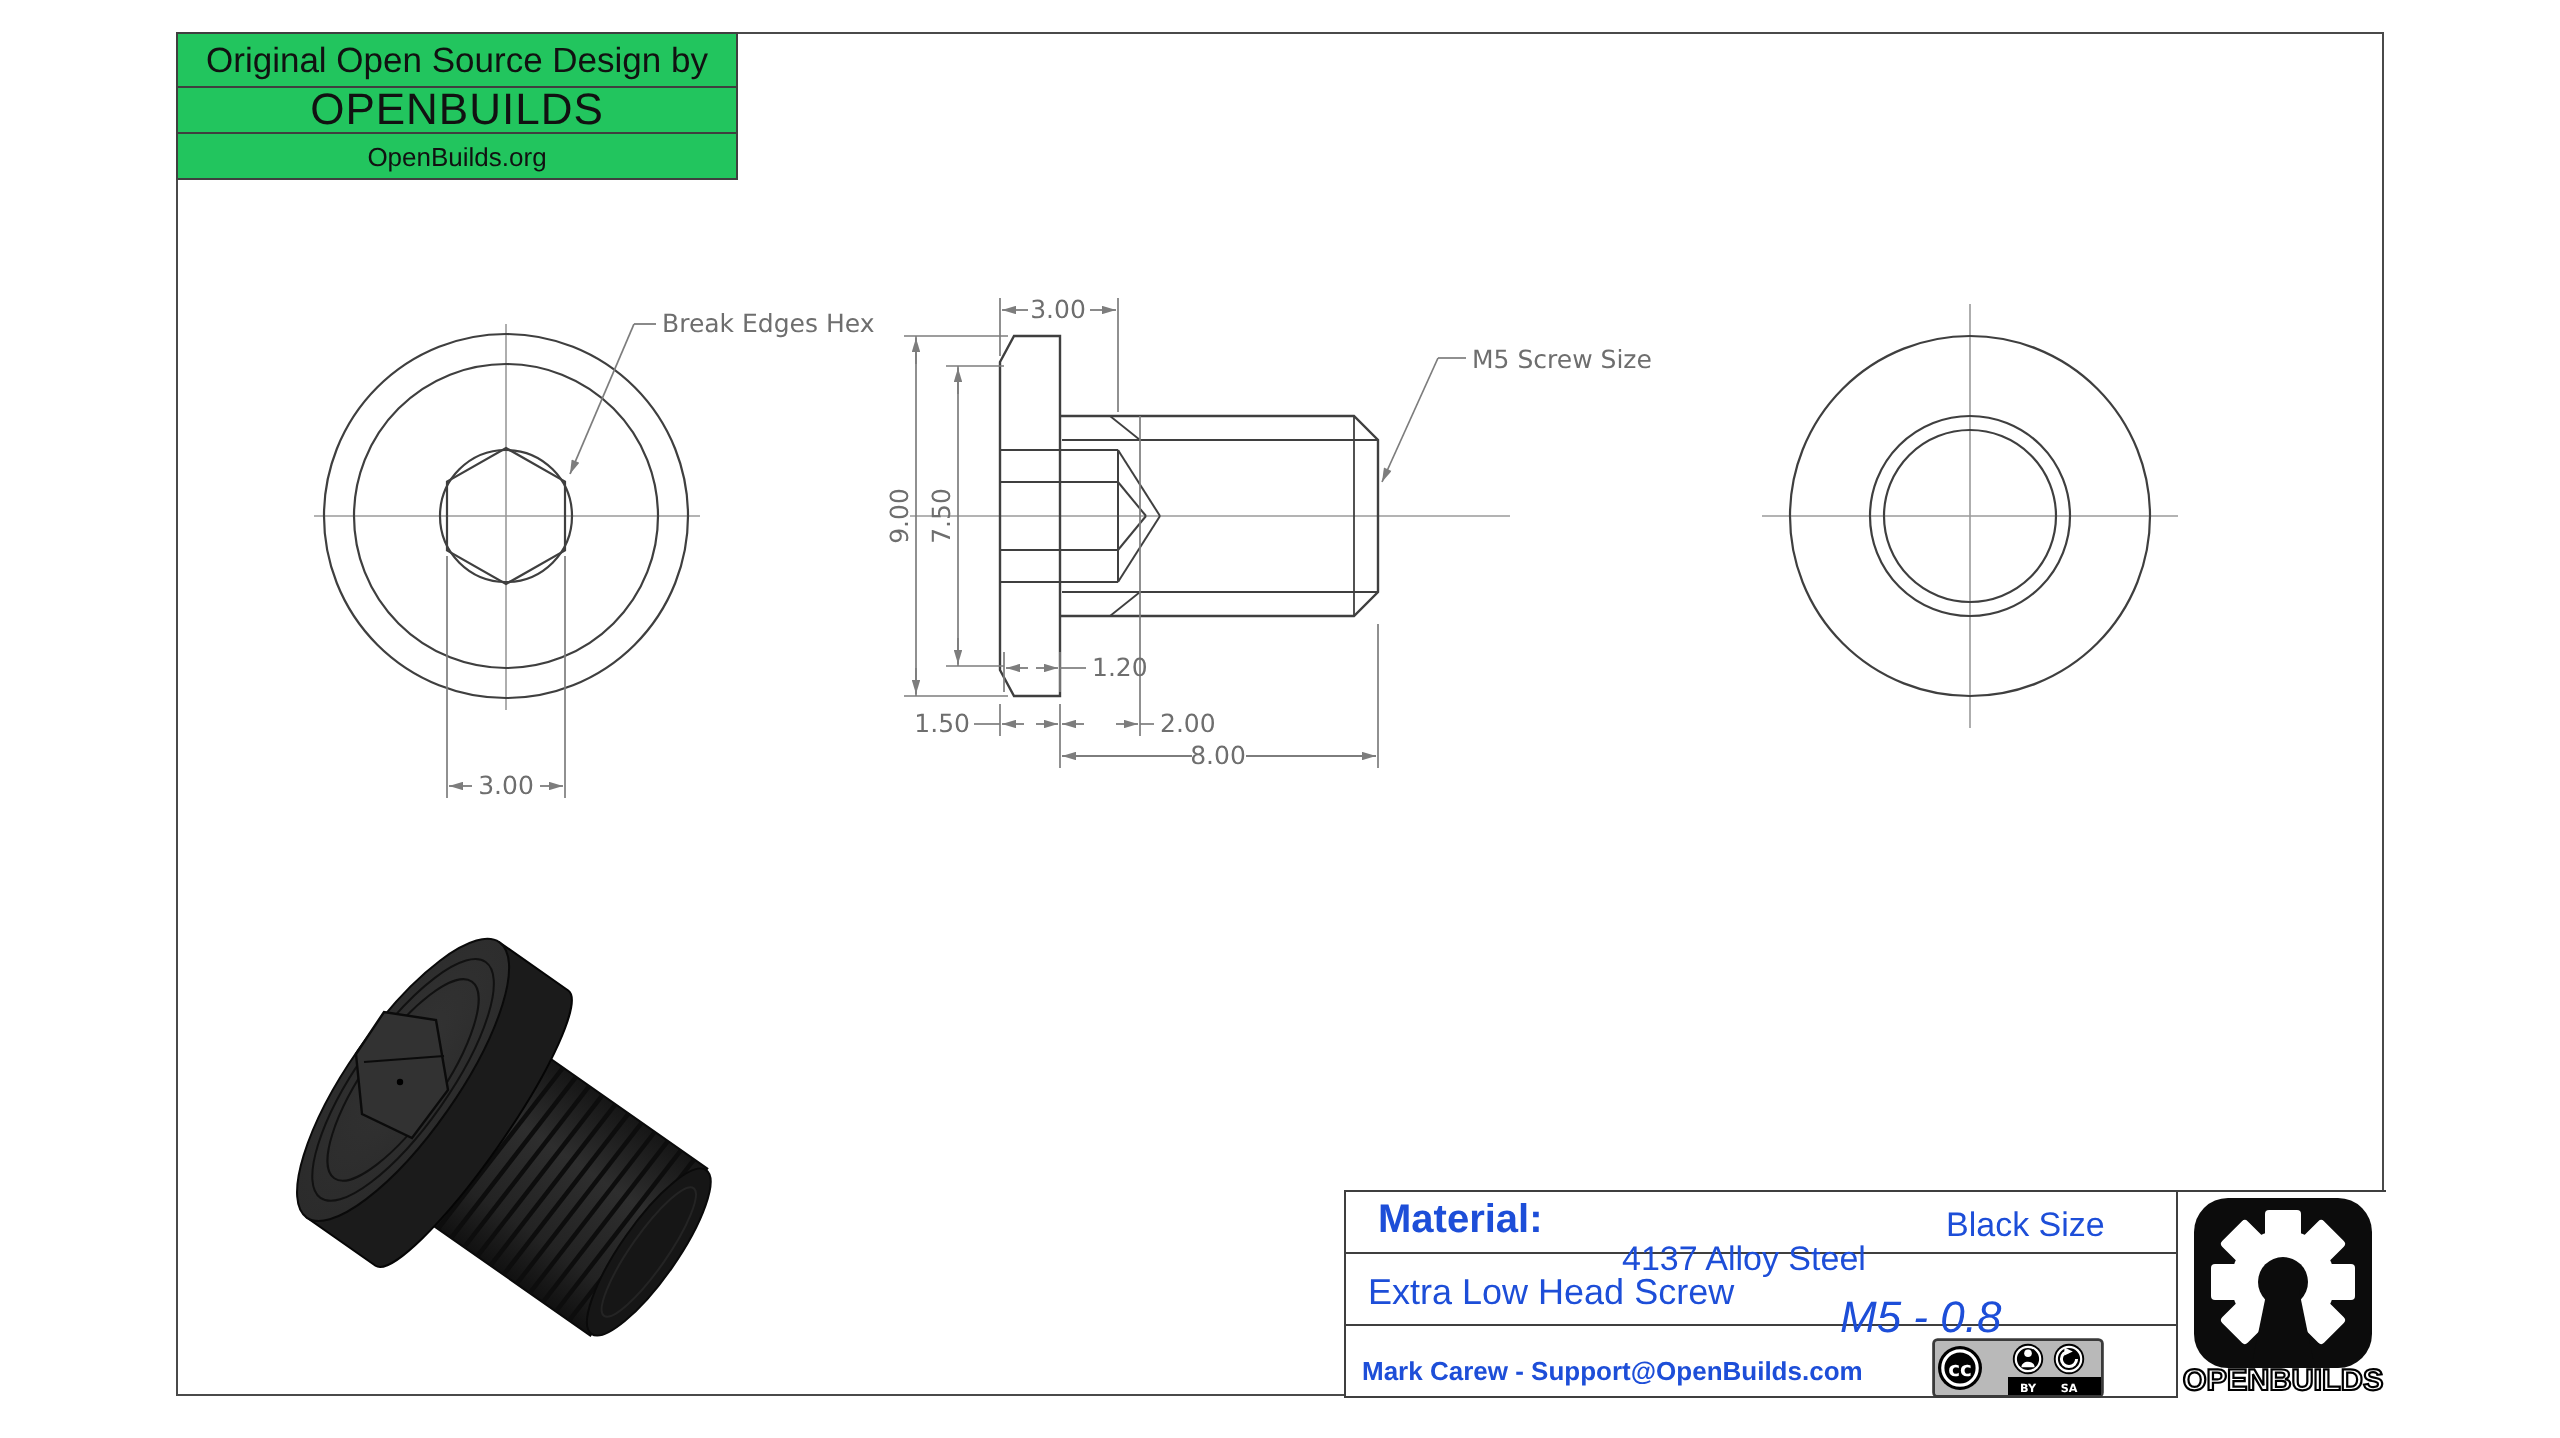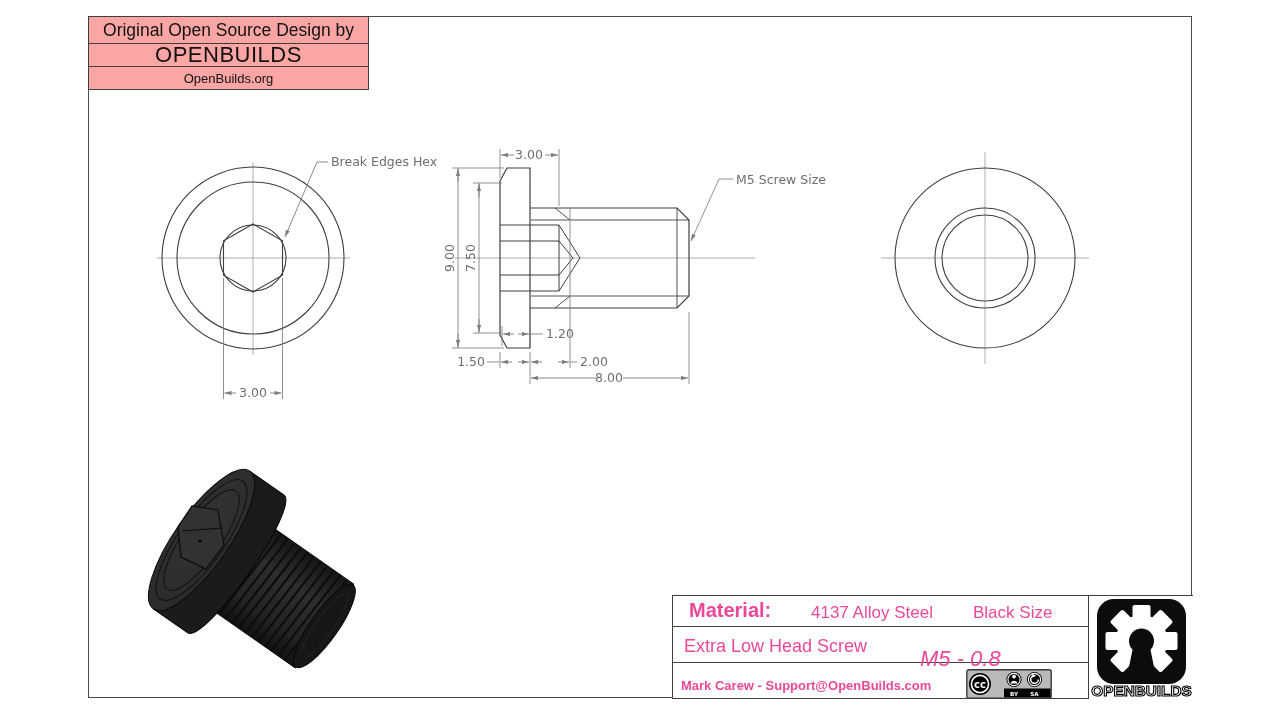--- a/index.html
+++ b/index.html
@@ -2,39 +2,39 @@
 <html><head>
 <meta charset="utf-8">
 <style>
   html,body{margin:0;padding:0;background:#fff;width:1280px;height:719px;overflow:hidden;
     font-family:"Liberation Sans",sans-serif;}
   .sheet{position:absolute;left:0;top:0;width:1280px;height:719px;background:#fff;}
   .frame{position:absolute;left:88px;top:16px;width:1104px;height:682px;
     border:1.6px solid #4a4a4a;box-sizing:border-box;}
   
   .title-block{position:absolute;left:88px;top:16px;width:281px;box-sizing:border-box;
-    border:1.4px solid #3f3f3f;background:#fca5a5;}
+    border:1.4px solid #3f3f3f;background:#22c55e;}
   .tb-row{box-sizing:border-box;display:flex;align-items:center;justify-content:center;
     color:#111;white-space:nowrap;}
   .tb-row1{height:27px;font-size:17.5px;border-bottom:1.2px solid #3f3f3f;}
   .tb-row2{height:23px;font-size:22px;letter-spacing:.5px;border-bottom:1.2px solid #3f3f3f;}
   .tb-row3{height:22px;font-size:13px;}
   
   .draw{position:absolute;left:0;top:0;width:1280px;height:719px;}
   .dt{font-family:"DejaVu Sans",sans-serif;font-size:12.5px;fill:#6e6e6e;}
   
   .material-block{position:absolute;left:672px;top:595px;width:416px;height:104px;
     box-sizing:border-box;border:1.4px solid #3f3f3f;border-right:none;background:#fff;}
   .mb-row{position:relative;box-sizing:border-box;width:100%;}
   .mb-row1{height:31px;border-bottom:1.2px solid #3f3f3f;}
   .mb-row2{height:36px;border-bottom:1.2px solid #3f3f3f;}
   .mb-row3{height:35px;}
-  .mb-row span{position:absolute;white-space:nowrap;color:#ec4899;}
+  .mb-row span{position:absolute;white-space:nowrap;color:#1d4ed8;}
   .m-label{left:16px;top:3px;font-size:20px;font-weight:bold;}
-  .m-val1{left:138px;top:7px;font-size:17px;}
+  .m-val1{left:138px;top:24px;font-size:17px;}
   .m-val2{left:300px;top:7px;font-size:17px;}
   .m-part{left:11px;top:9px;font-size:18px;}
   .m-thread{left:247px;top:19px;font-size:22px;font-style:italic;}
   .m-contact{left:8px;top:15px;font-size:13px;font-weight:bold;}
   .cc-badge{position:absolute;left:293px;top:6px;}
   
   .logo-box{position:absolute;left:1088px;top:595px;width:105px;height:104px;
     box-sizing:border-box;border-left:1.4px solid #3f3f3f;border-top:1.4px solid #3f3f3f;background:#fff;}
   .logo-text{position:absolute;left:0;top:86px;width:105px;text-align:center;
     font-size:15px;font-weight:800;letter-spacing:0px;color:#fff;

